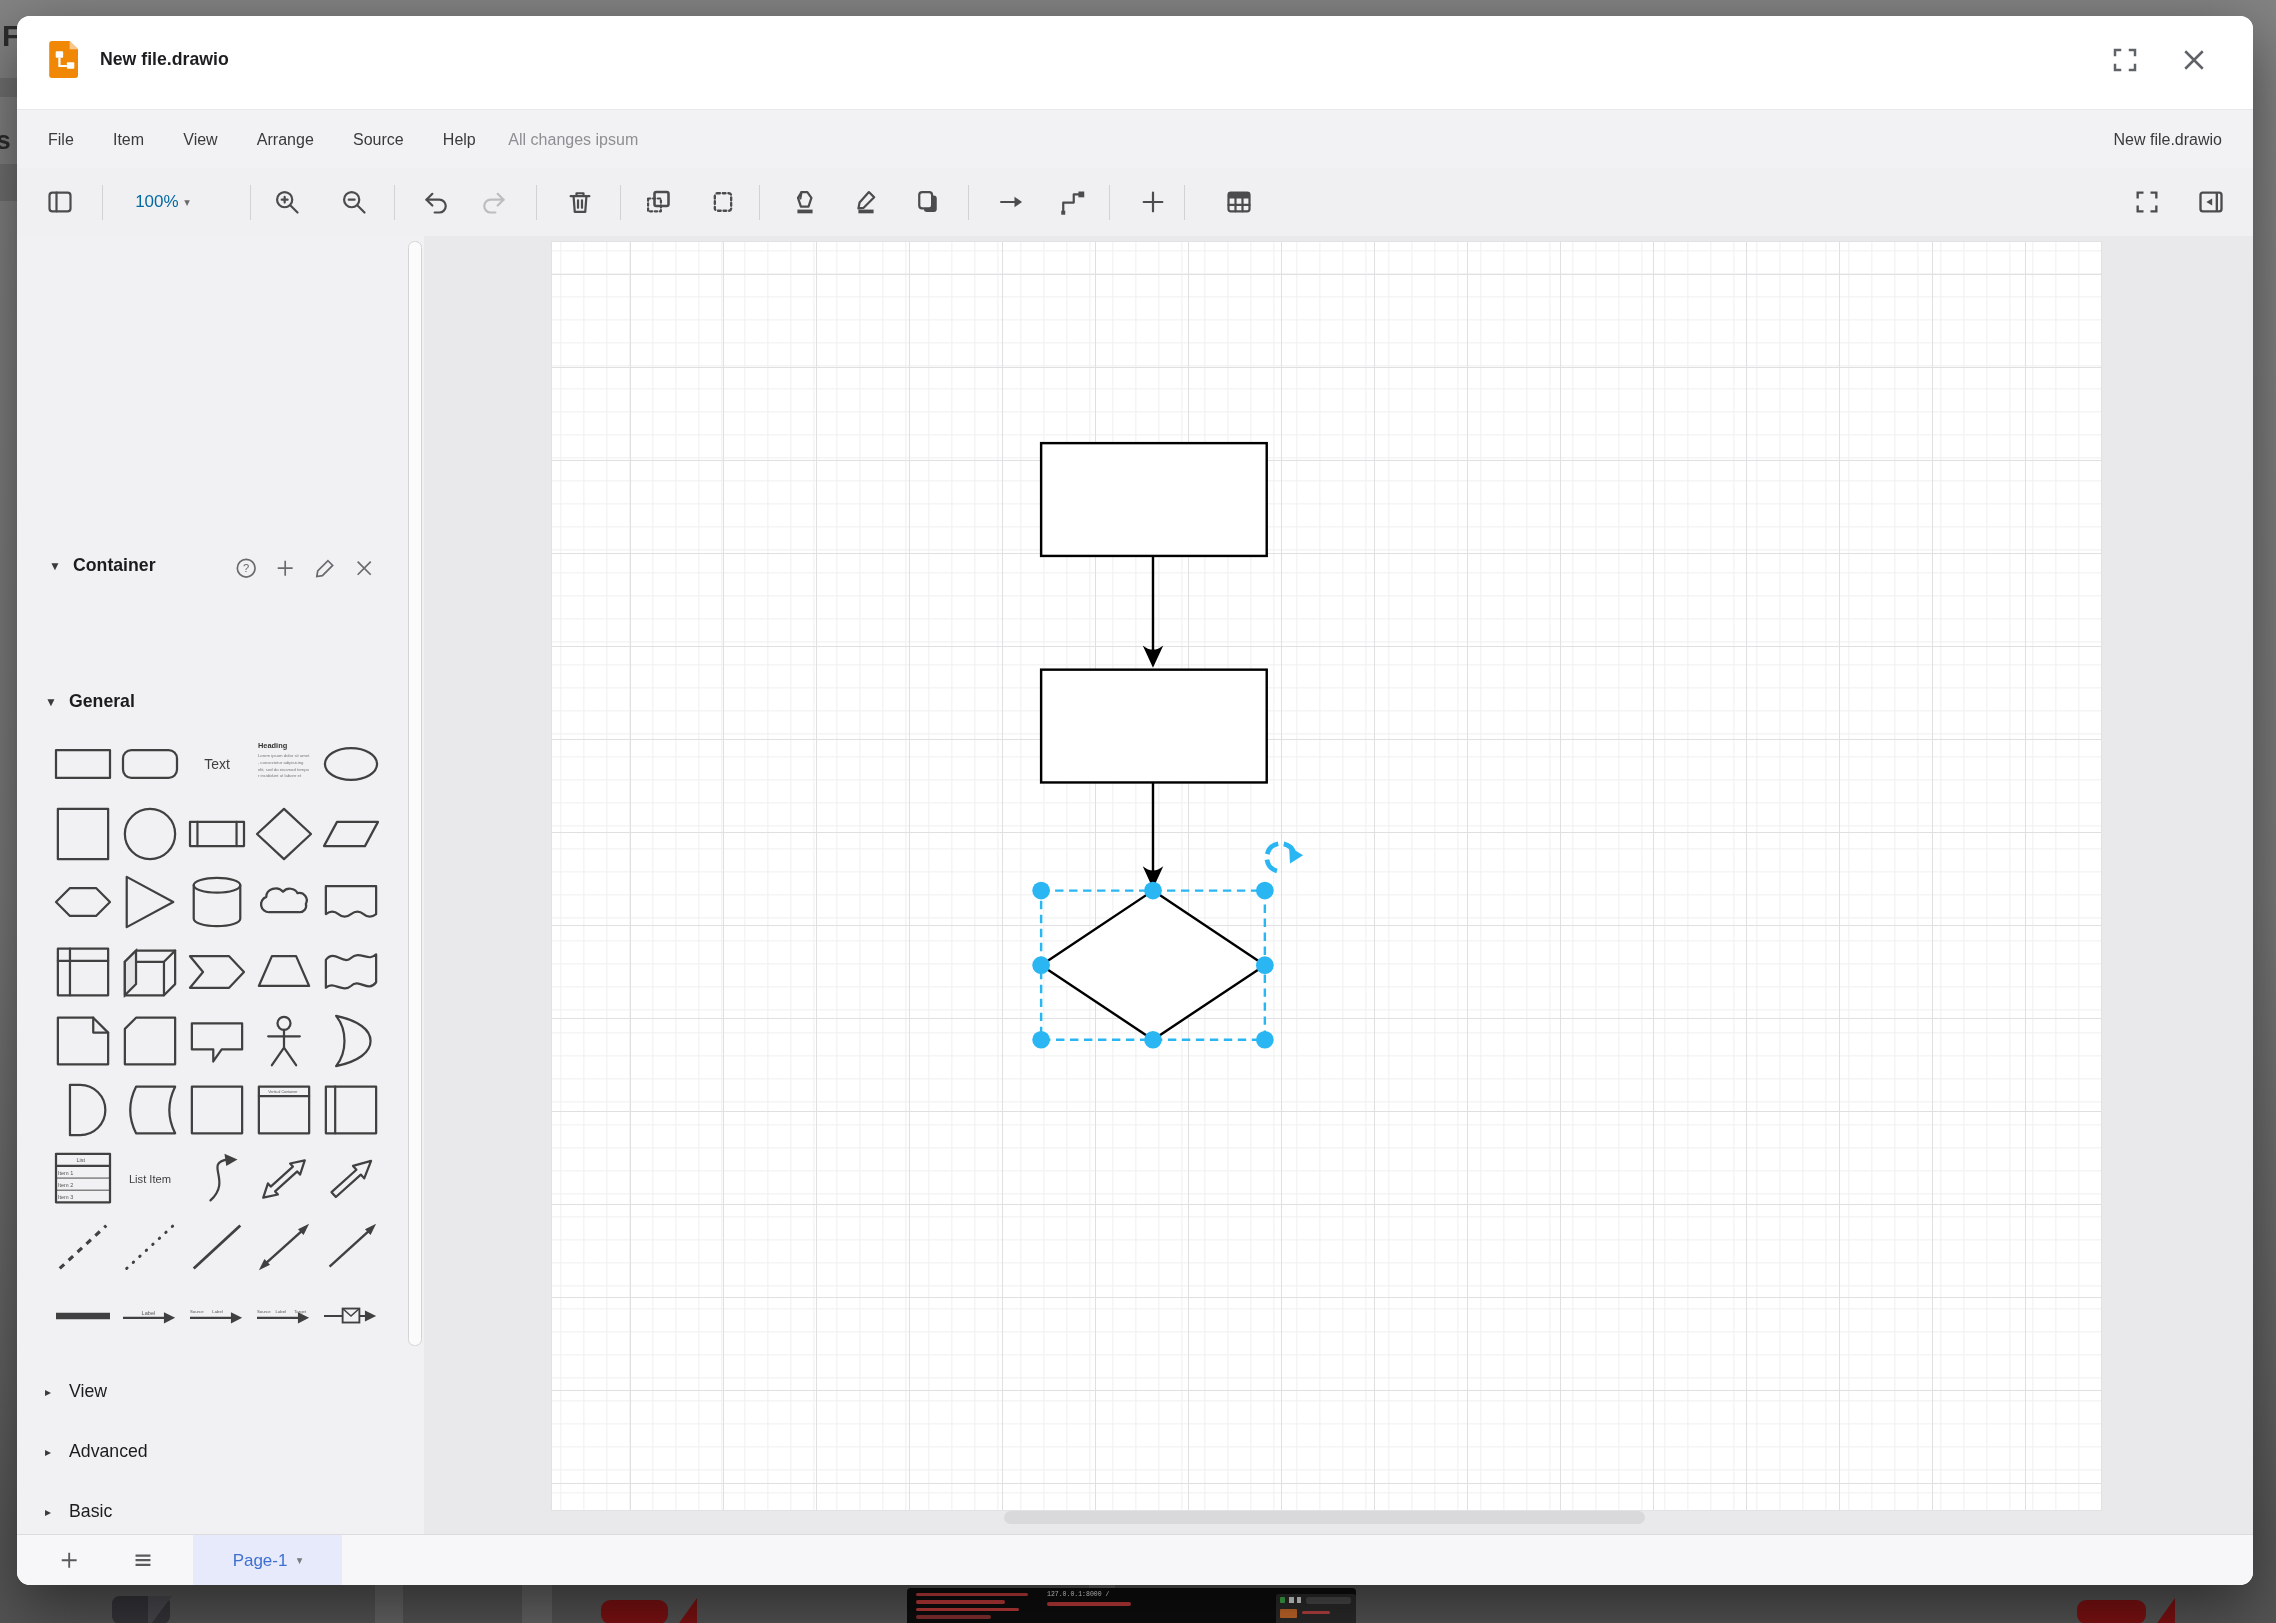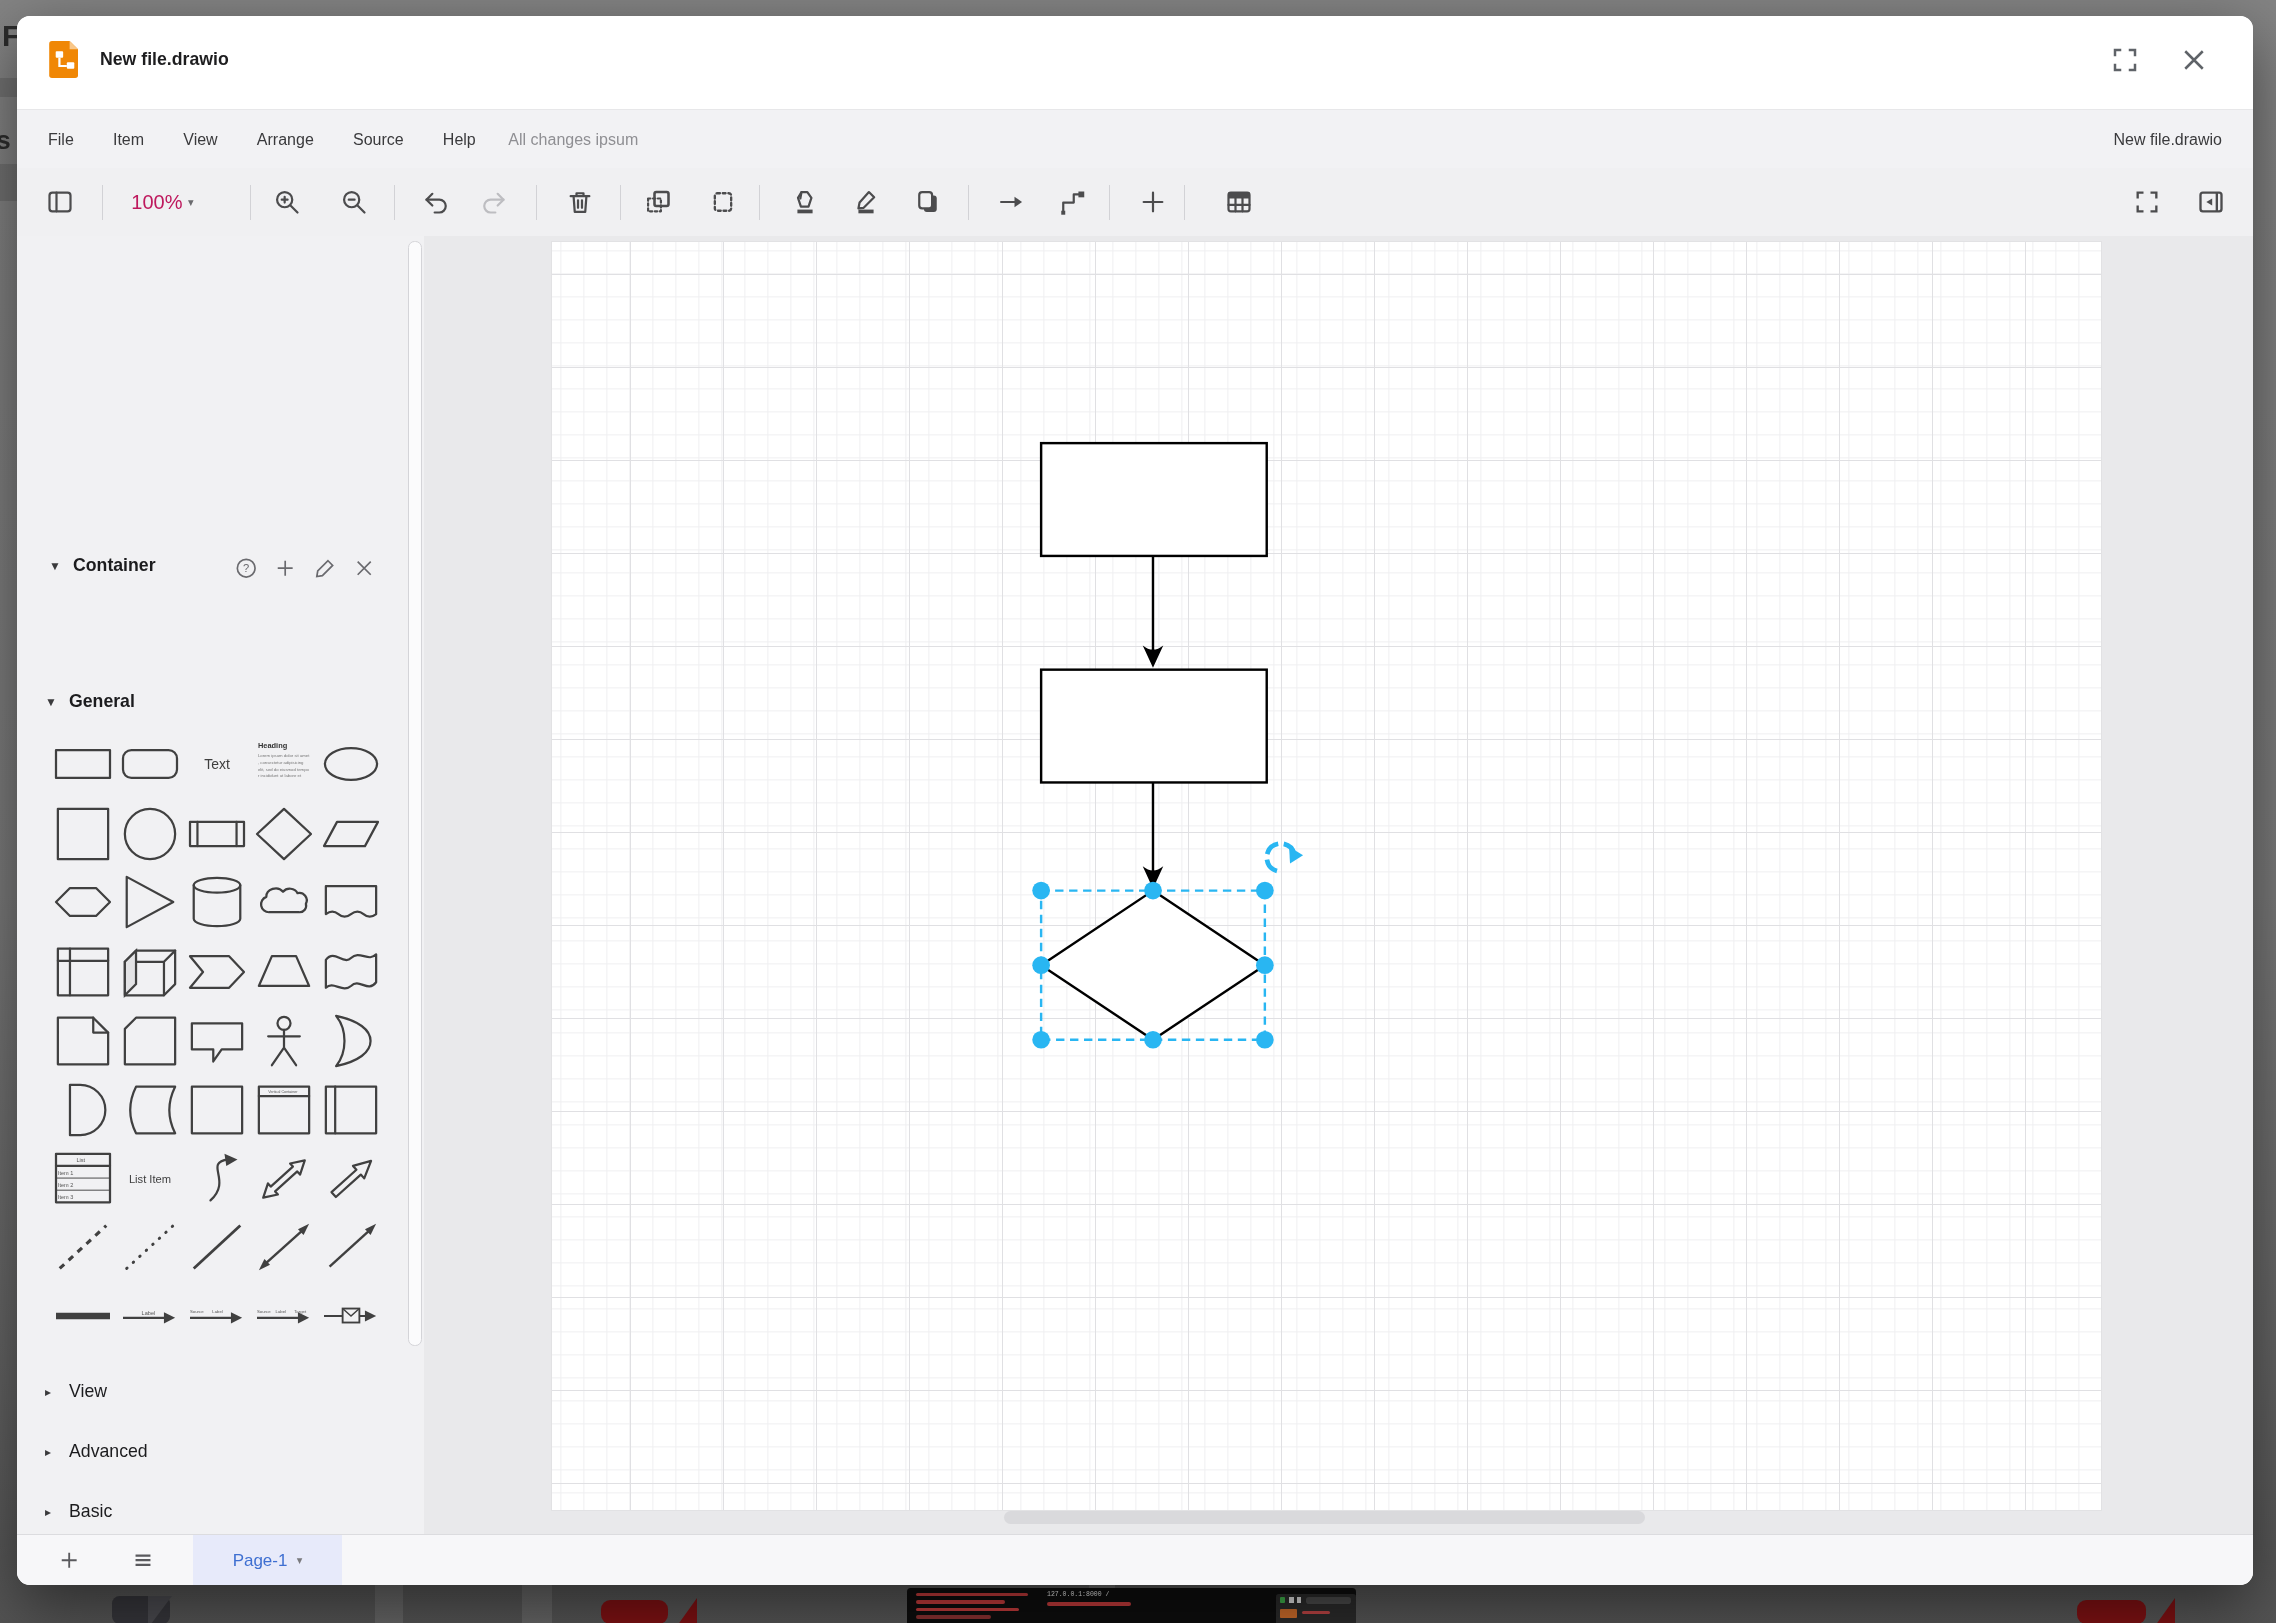--- a/index.html
+++ b/index.html
@@ -25,21 +25,21 @@
   .title-text{font-size:17.7px;font-weight:700;color:#1d1d1f;}
   .tb-icon{color:#5f6368;}
   .menubar{left:0;top:93px;width:100%;height:59px;background:#f2f2f4;border-top:0.9px solid #e7e7e9;display:flex;align-items:center;}
   .menu-item{font-size:16px;color:#3a3a3c;padding:0 19.6px;cursor:default;}
   .menu-item:first-child{padding-left:31px;}
   .menu-status{font-size:16px;color:#8f8f93;margin-left:13px;}
   .menu-right{position:absolute;right:31px;font-size:16px;color:#3a3a3c;}
   .toolbar{left:0;top:152px;width:100%;height:68px;background:#f0f0f2;border-bottom:0.9px solid #d8d8da;}
   .tool-btn{position:absolute;top:0;height:68px;display:flex;align-items:center;justify-content:center;}
   .tool-sep{position:absolute;top:17px;width:0.9px;height:35px;background:#d2d2d6;}
-  .zoom-label{font-size:20px;color:#be185d;}
+  .zoom-label{font-size:17px;color:#0369a1;}
   .zoom-chev{font-size:11.2px;color:#6a6a6e;margin-left:5.6px;}
   .btn{position:absolute;top:160px;height:56px;border-radius:8.4px;display:flex;align-items:center;justify-content:center;font-size:17.7px;color:#1c1c1e;}
   .btn-save{left:1803px;width:134px;background:#b9e1f8;}
   .btn-exit{left:1953px;width:134px;background:#fdfdfd;border:0.9px solid #d3d3d8;}
   
   .sidebar{left:0;top:220px;width:407px;height:1298px;background:#f1f1f3;border-right:0.9px solid #e0e0e2;}
   .search-wrap{left:16px;top:16px;width:352px;height:52px;background:#fff;border:0.9px solid #c9c9cd;border-radius:26px;display:flex;align-items:center;}
   .search-wrap input{border:none;outline:none;background:transparent;font-size:16px;color:#333;margin-left:22.4px;flex:1;font-family:"Liberation Sans",sans-serif;}
   .search-wrap input::placeholder{color:#9a9a9e;}
   .sec-head{position:absolute;display:flex;align-items:center;font-size:17.7px;color:#1c1c1e;font-weight:700;}

